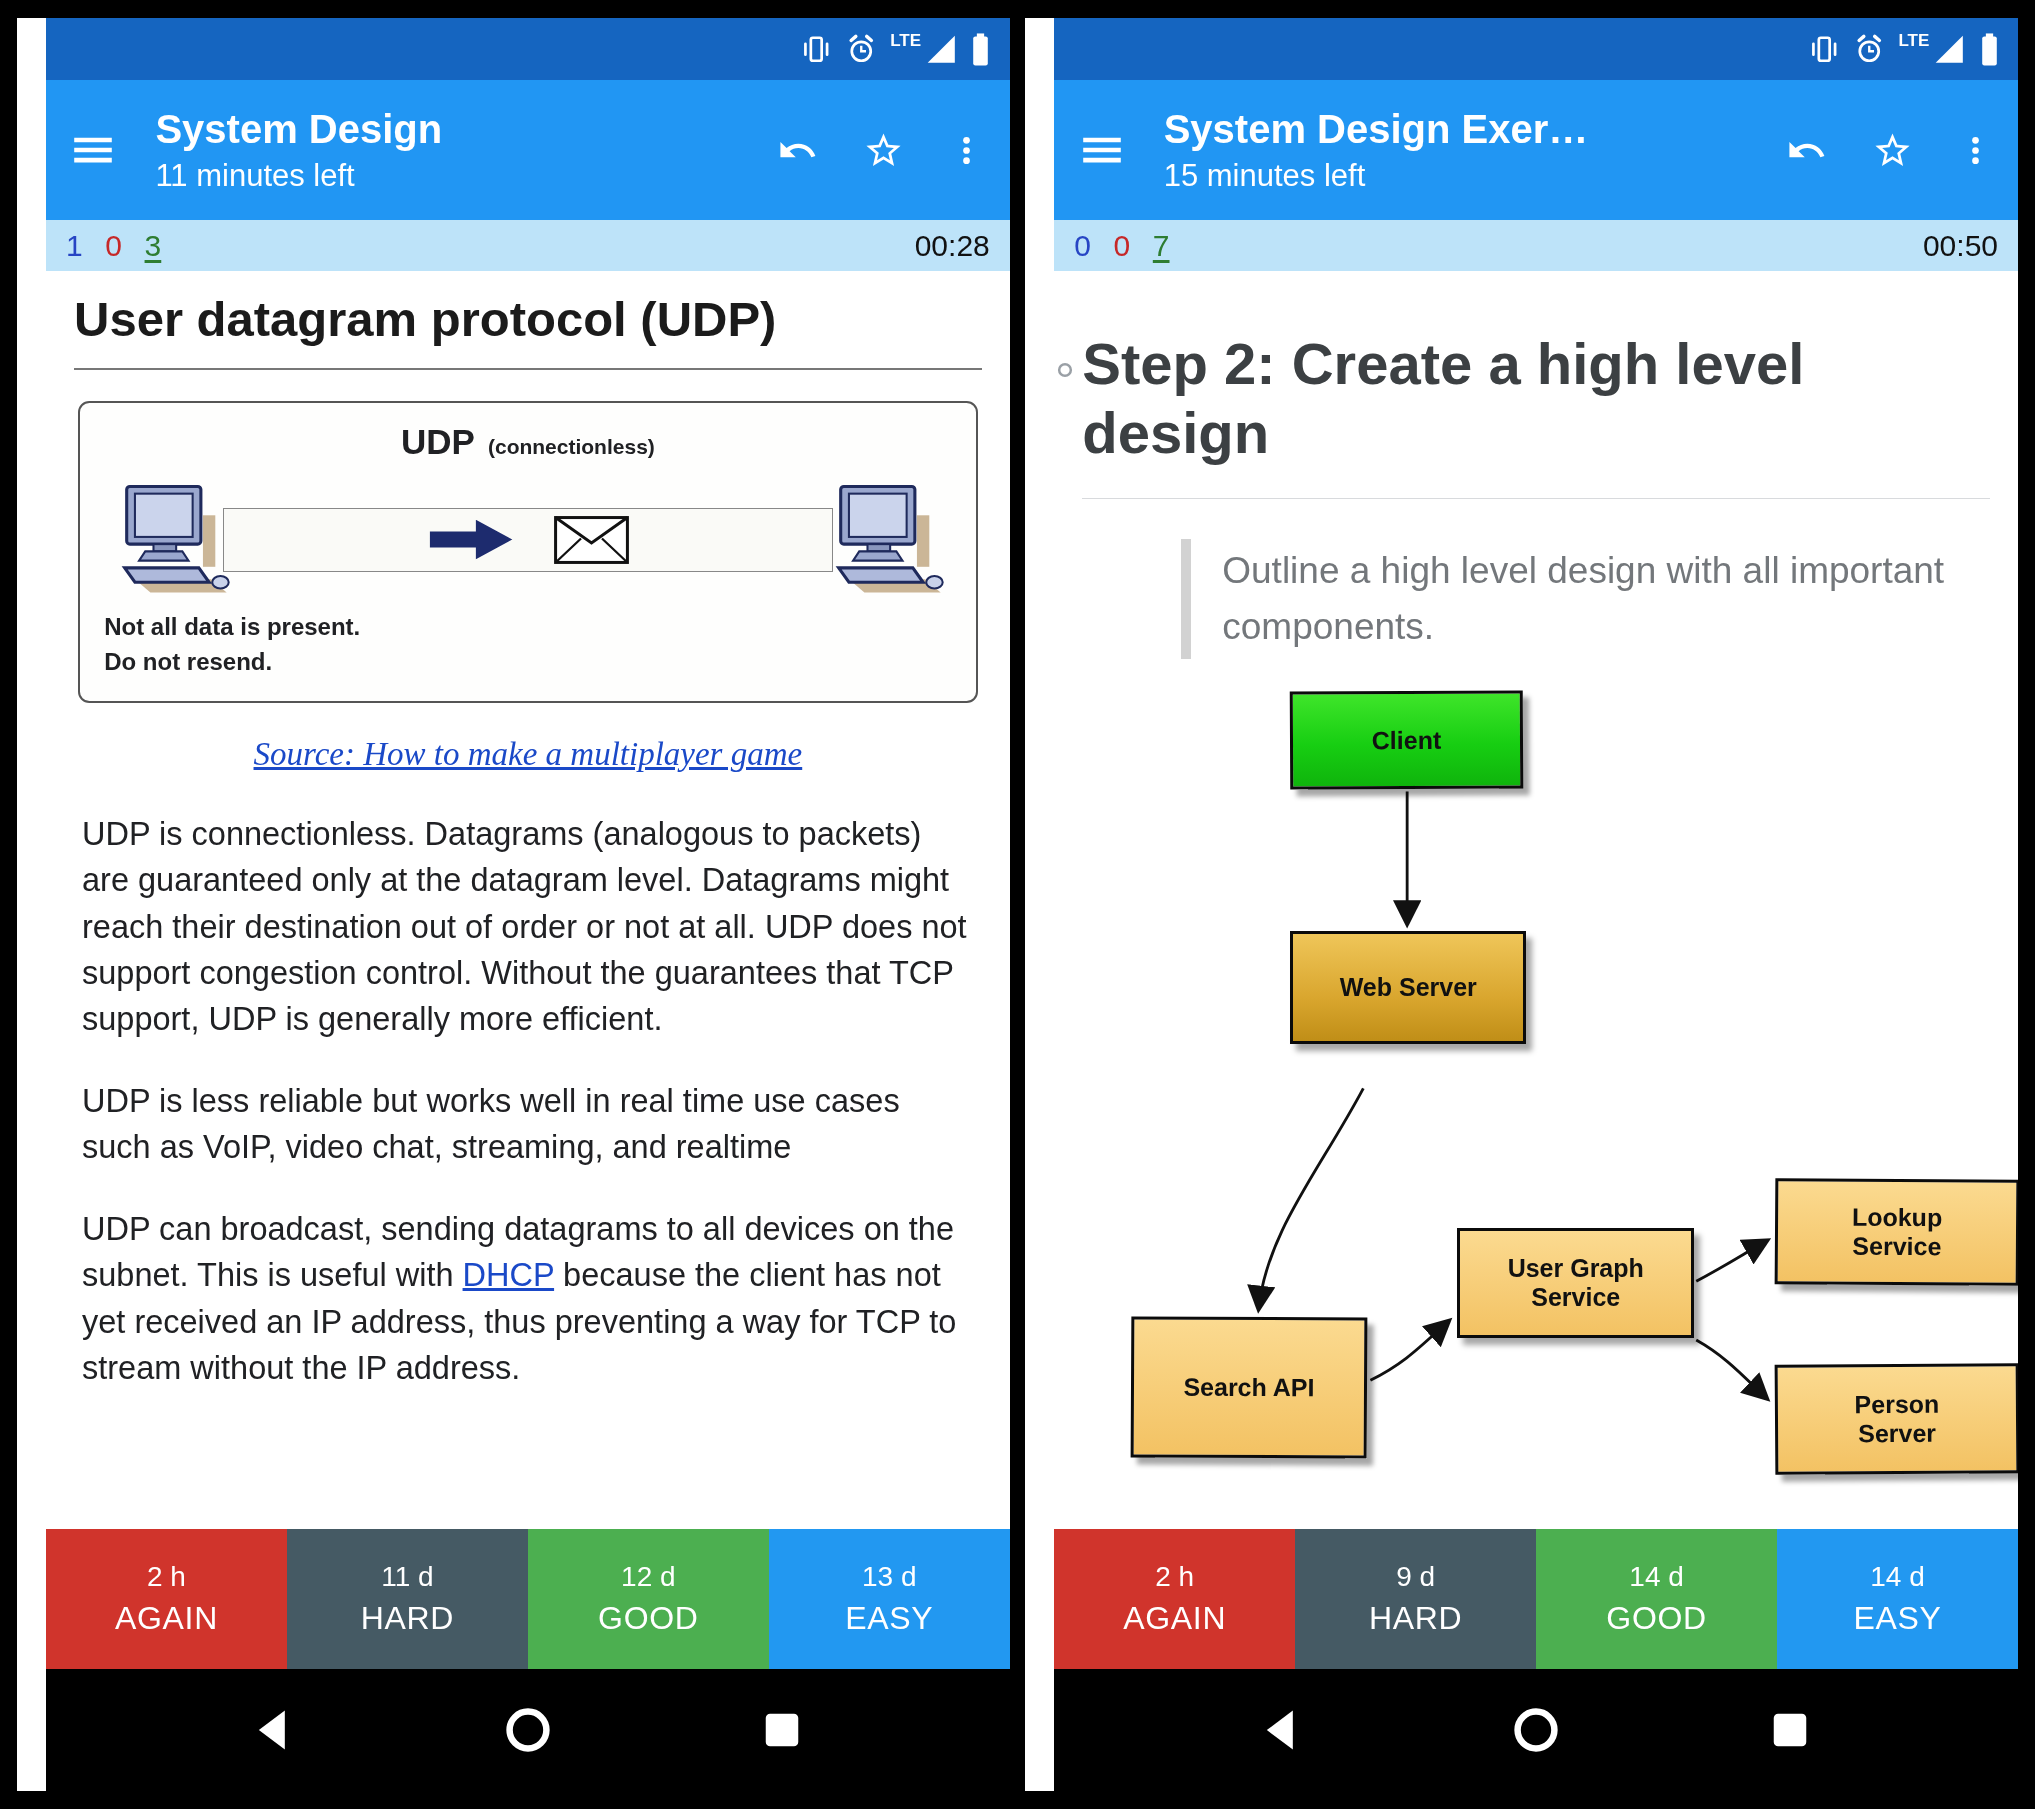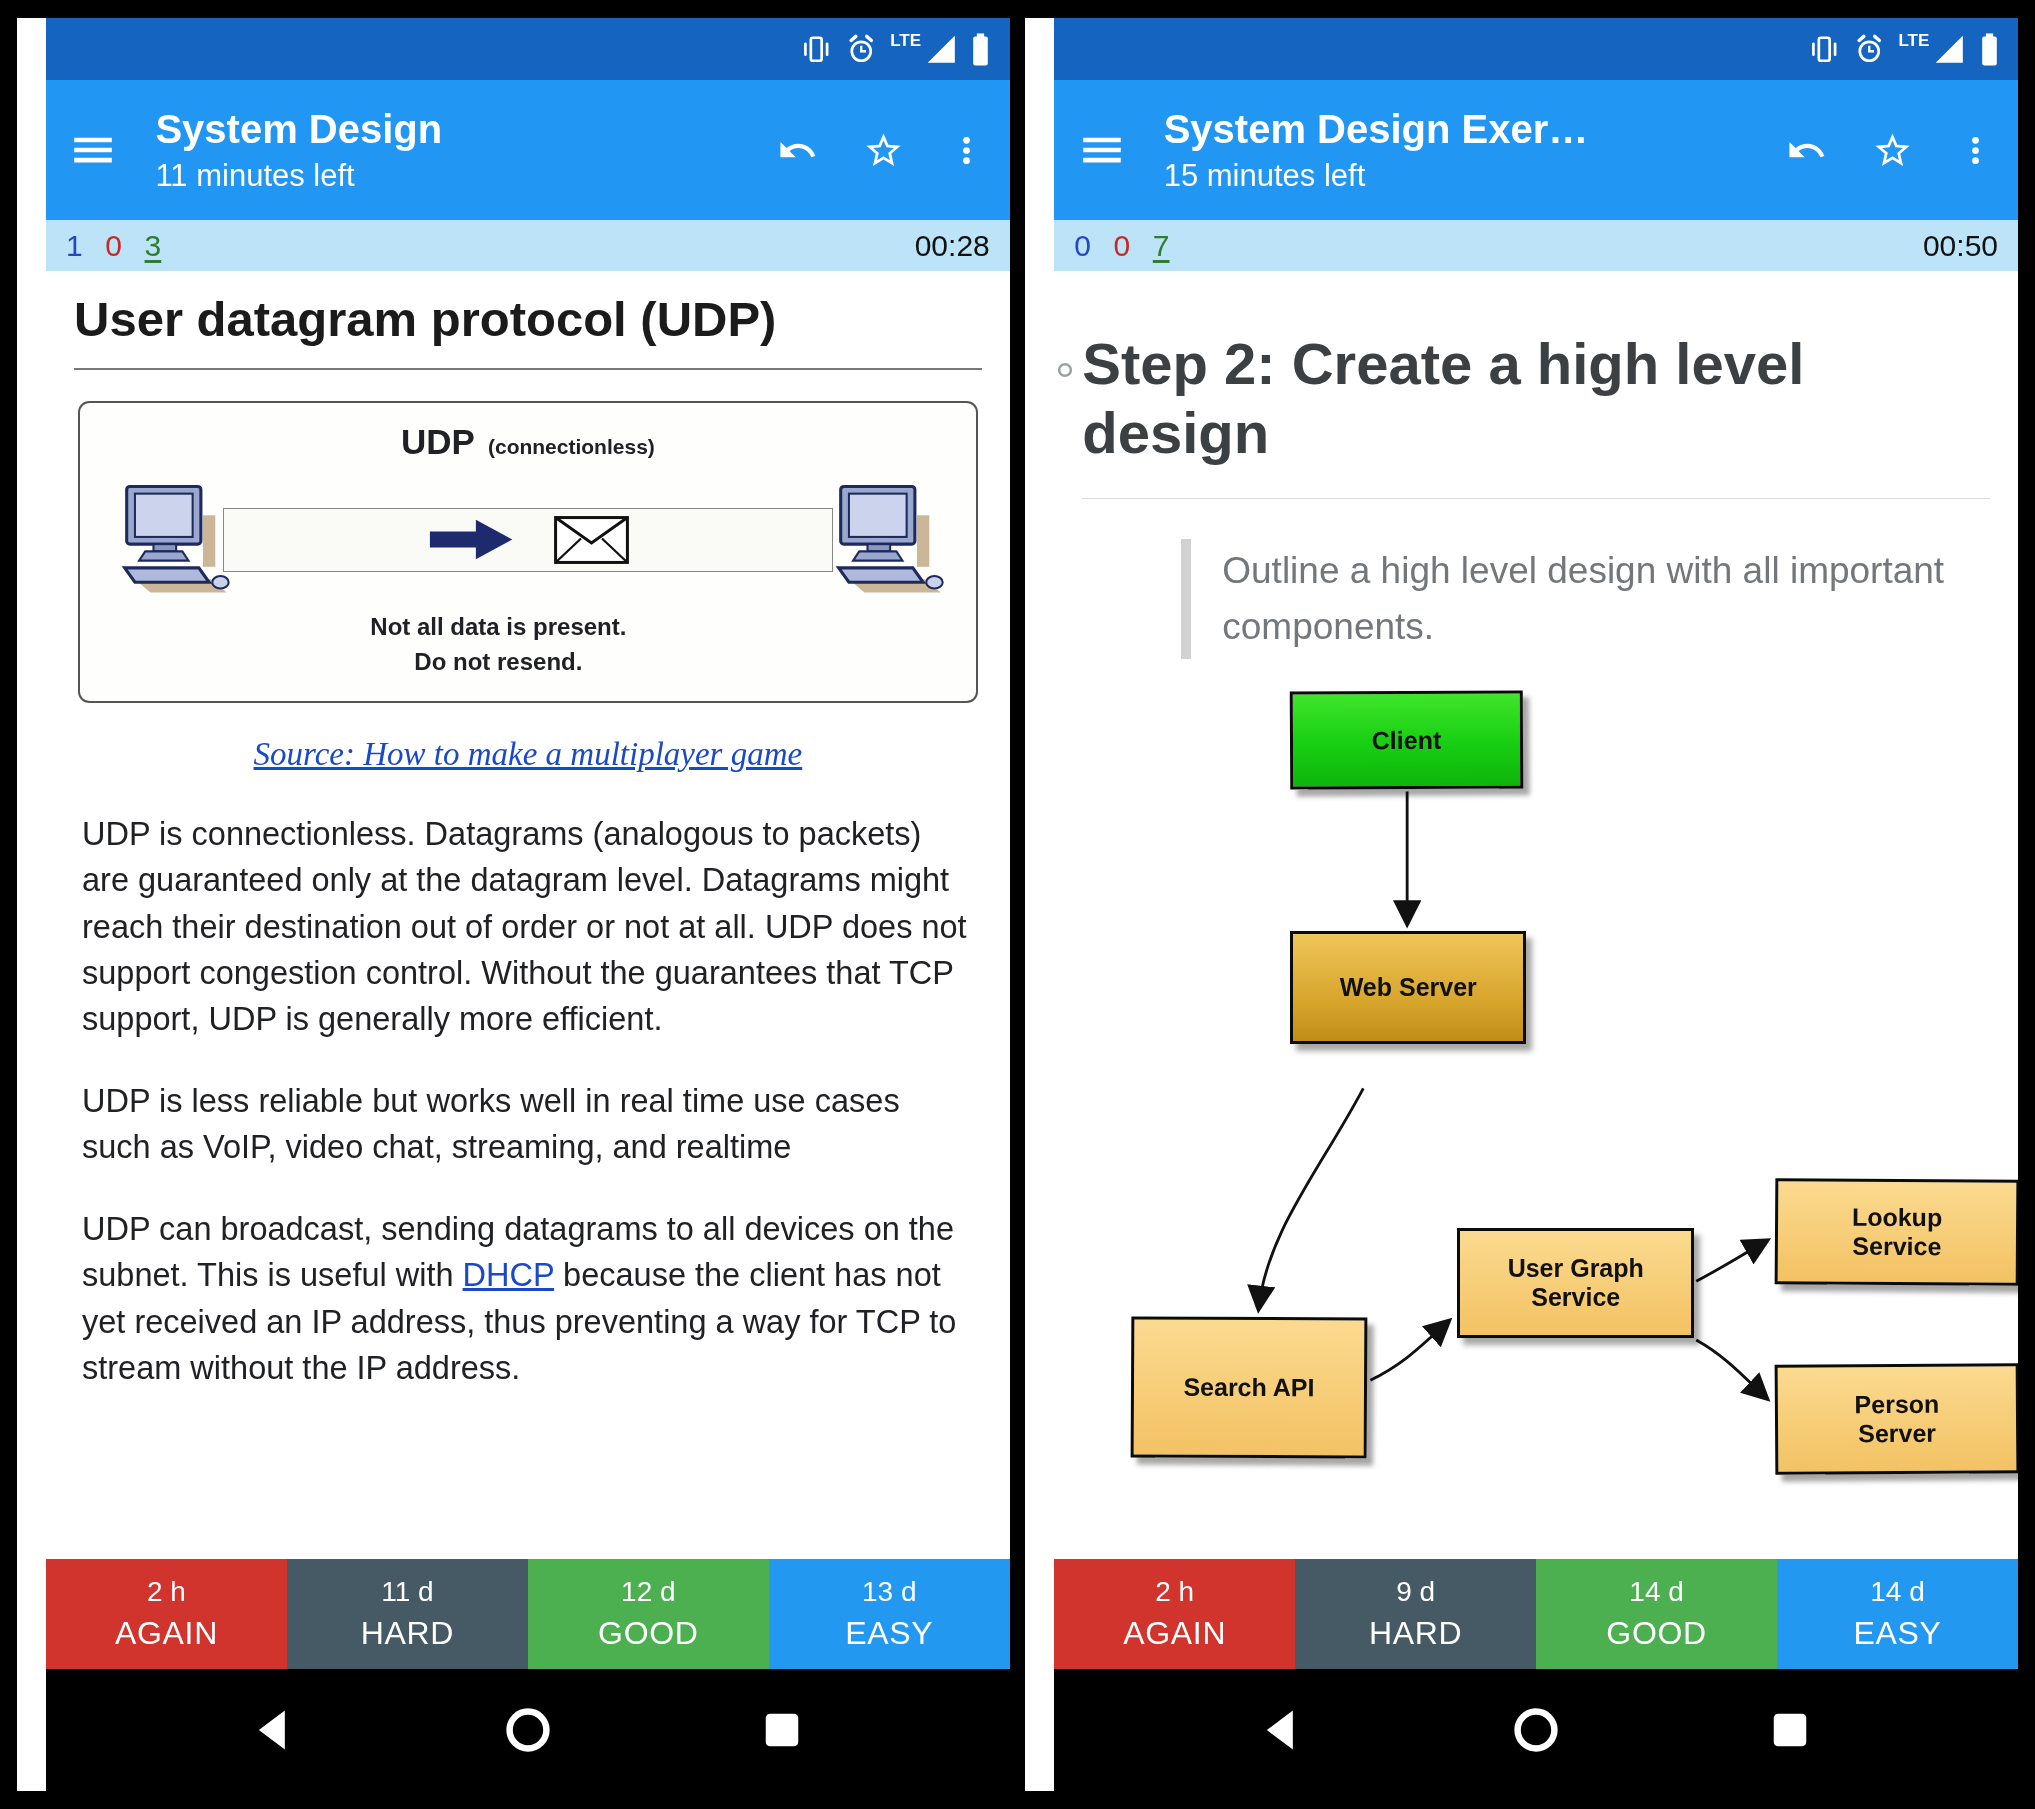--- a/index.html
+++ b/index.html
@@ -43,21 +43,21 @@
   .udp-figure{border:2.1px solid #555;border-radius:11.3px;padding:18.4px 24px 21px;margin:4.2px 4.2px 28px;background:#FEFEFD;}
   .udp-title-row{text-align:center;}
   .udp-big{font-size:35px;font-weight:bold;}
   .udp-small{font-size:21px;font-weight:bold;margin-left:10px;margin-top:48px;}
   .udp-row{display:flex;align-items:center;margin-top:18.4px;}
   .computer{width:134px;height:119px;flex:none;position:relative;z-index:2;}
   .udp-band{flex:1;height:62px;border:1.4px solid #888;background:#FAFAF7;display:flex;
     align-items:center;justify-content:center;gap:34px;margin:0 -15.5px;z-index:1;}
   .blockarrow{width:93px;height:51px;}
   .envelope{width:75px;height:48px;}
-  .udp-note{margin-top:11.3px;font-weight:bold;font-size:24px;text-align:center;
+  .udp-note{margin-top:11.3px;font-weight:bold;font-size:24px;text-align:left;
     padding-right:59px;line-height:1.45;}
 
   .source-link{display:block;text-align:center;font-style:italic;font-size:33px;
     color:#1A49C8;text-decoration:underline;margin:32.5px 0 38px;cursor:pointer;font-family:Liberation Serif, serif;}
   .body-p{font-size:32.5px;line-height:1.43;margin:0 8px 35px;}
   .inline-link{color:#1A49C8;text-decoration:underline;cursor:pointer;}
 
   
   .step-title{font-size:58px;line-height:1.18;font-weight:bold;color:#3C4043;
     margin:59px 0 31px;position:relative;}
@@ -79,21 +79,21 @@
   .node.searchapi{left:49px;top:633px;width:236px;height:141px;
     background:linear-gradient(180deg,#FBDA90 0%,#F3C263 100%);transform:rotate(0.3deg);}
   .node.ugs{left:375px;top:544px;width:237px;height:110px;padding:0 21px;
     background:linear-gradient(180deg,#FBDA90 0%,#F3C263 100%);}
   .node.lookup{left:693px;top:495px;width:244px;height:106px;padding:0 51px;
     background:linear-gradient(180deg,#FBDA90 0%,#F3C263 100%);transform:rotate(0.4deg);}
   .node.person{left:693px;top:680px;width:244px;height:110px;padding:0 51px;
     background:linear-gradient(180deg,#FBDA90 0%,#F3C263 100%);transform:rotate(-0.4deg);}
 
   
-  .answers{height:110px;display:flex;flex:none;}
+  .answers{height:140px;display:flex;flex:none;}
   .ans{flex:1;color:#fff;display:flex;flex-direction:column;align-items:center;
     justify-content:center;gap:7px;cursor:pointer;}
   .ans-time{font-size:28px;}
   .ans-label{font-size:32px;letter-spacing:0.7px;}
   .ans.again{background:#D0342C;}
   .ans.hard{background:#455A64;}
   .ans.good{background:#4CAF50;}
   .ans.easy{background:#2298F1;}
 
   

